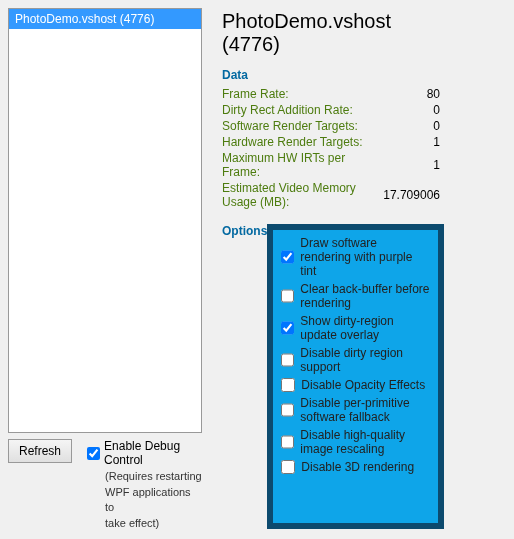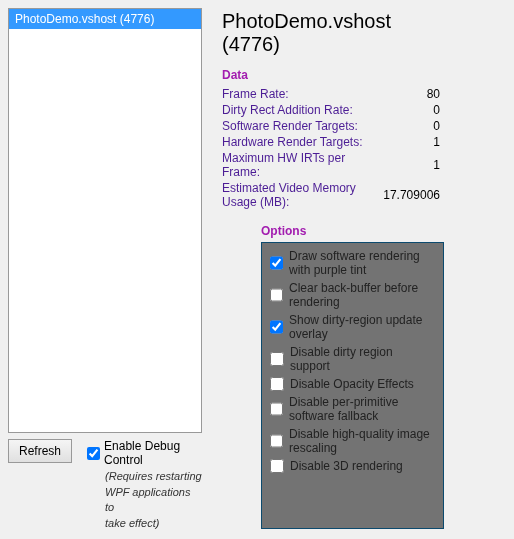--- a/index.html
+++ b/index.html
@@ -60,66 +60,63 @@
     .debug-control-row {
       display: flex;
       align-items: center;
       gap: 4px;
     }
     .debug-note {
       font-size: 11px;
       color: #333;
       padding-left: 18px;
       line-height: 1.4;
-      font-style: italic;
     }
     .right-panel {
       flex: 1;
       display: flex;
       flex-direction: column;
       padding: 10px 12px;
     }
     .main-title {
       font-size: 20px;
       font-weight: 300;
       color: #000;
       margin-bottom: 12px;
     }
     .section-label {
       font-size: 12px;
       font-weight: 600;
-      color: #a21caf;
+      color: #0369a1;
       margin-bottom: 4px;
     }
     .data-table {
       width: 100%;
       border-collapse: collapse;
       margin-bottom: 14px;
     }
     .data-table td {
       padding: 1px 0;
       font-size: 12px;
     }
     .data-table td:first-child {
-      color: #4c1d95;
+      color: #4d7c0f;
     }
     .data-table td:last-child {
       text-align: right;
       padding-right: 4px;
     }
     .options-section {
       flex: 1;
       display: flex;
-      flex-direction: column;
-      margin-left: 39px;
     }
     .options-box {
       flex: 1;
-      border: 1px solid #0c4a6e;
-      background: #737373;
+      border: 6px solid #0c4a6e;
+      background: #0ea5e9;
       overflow-y: auto;
       padding: 6px 8px;
       display: flex;
       flex-direction: column;
       gap: 4px;
     }
     .option-item {
       display: flex;
       align-items: center;
       gap: 6px;

